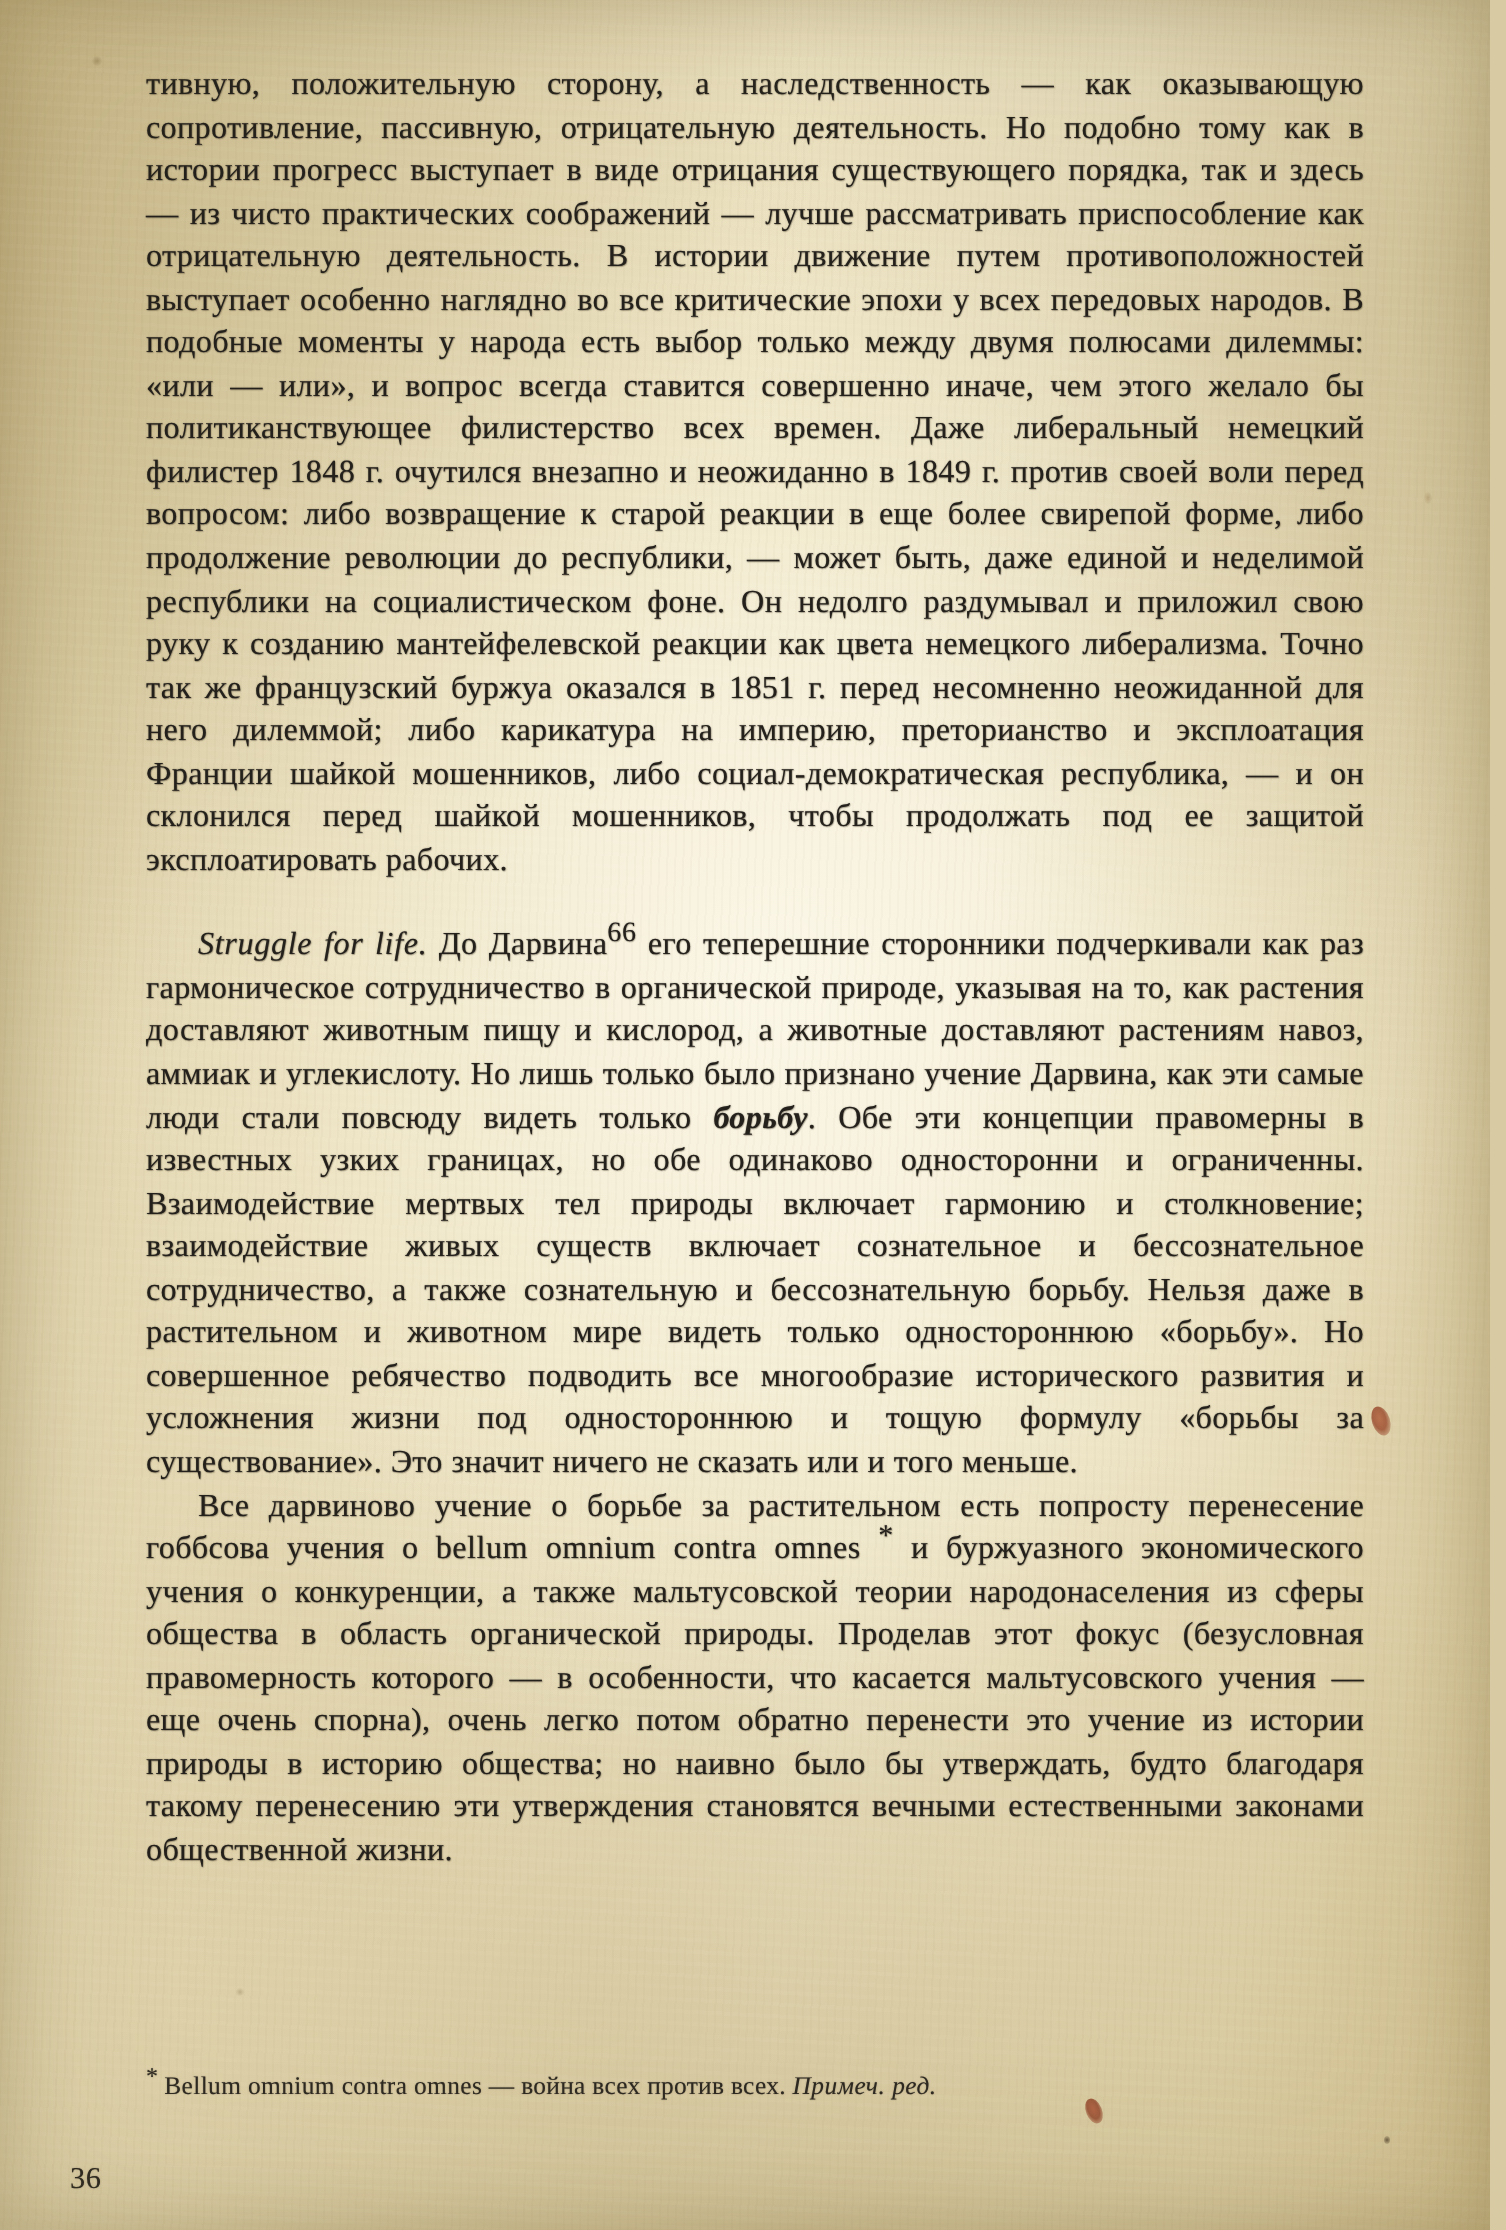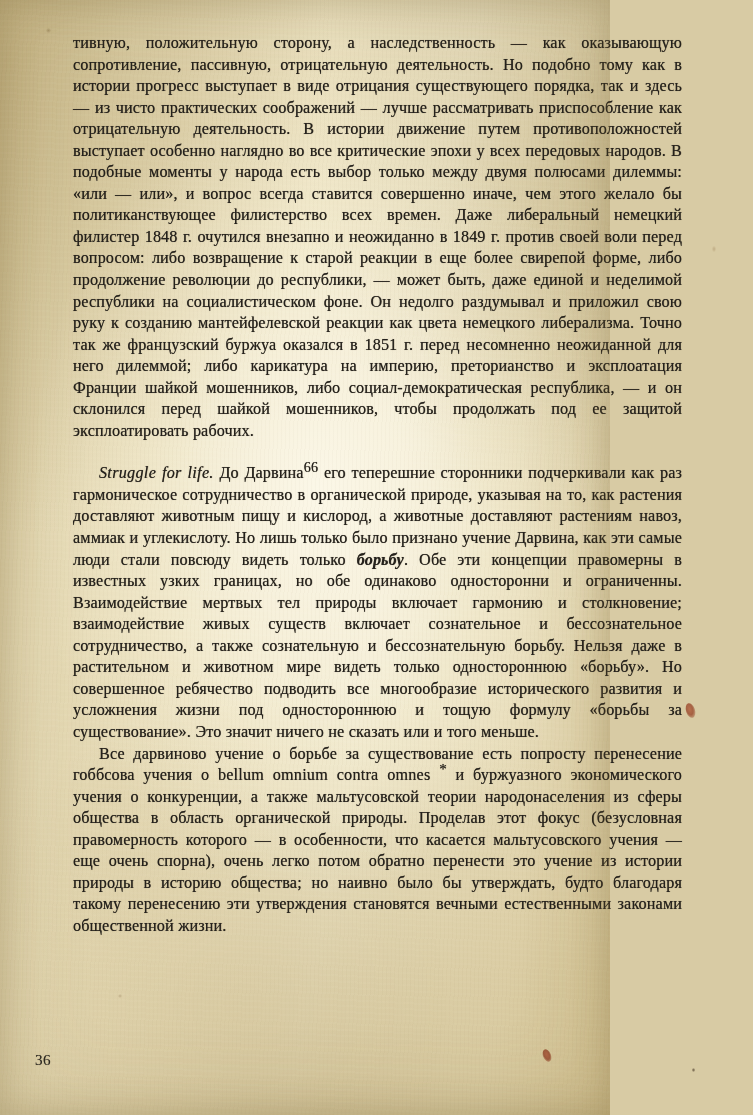--- a/index.html
+++ b/index.html
@@ -10,21 +10,21 @@
     width: 753px;
     height: 1115px;
     overflow: hidden;
     font-family: "Liberation Serif", "DejaVu Serif", serif;
     background: #d8cba4;
   }
 
   
   .page {
     position: relative;
-    width: 610px;
+    width: 745px;
     height: 1115px;
     box-sizing: border-box;
     background:
       radial-gradient(ellipse 62% 48% at 52% 44%, rgba(255,252,240,0.80) 0%, rgba(255,250,232,0.30) 48%, rgba(255,250,232,0) 76%),
       radial-gradient(ellipse 120% 70% at 50% 105%, rgba(186,165,112,0.55) 0%, rgba(186,165,112,0) 62%),
       radial-gradient(ellipse 75% 60% at 2% 6%, rgba(176,156,106,0.45) 0%, rgba(176,156,106,0) 70%),
       radial-gradient(ellipse 70% 55% at 99% 12%, rgba(176,156,106,0.40) 0%, rgba(176,156,106,0) 70%),
       linear-gradient(100deg, #d6c79c 0%, #e3d7b2 16%, #ece2c2 42%, #efe7cb 60%, #e4d8b4 84%, #d3c294 100%);
     filter: saturate(1.02);
   }
@@ -113,21 +113,21 @@
   }
   .footnote .src {
     font-style: italic;
     letter-spacing: 0.02em;
   }
 
   
   .folio {
     position: absolute;
     left: 35px;
-    top: 1051px;
+    top: 1081px;
     font-size: 15.2px;
     color: #2b2720;
     letter-spacing: 0.02em;
     text-shadow: 0 0 0.7px rgba(43,39,32,0.5);
   }
 
   
   .speck {
     position: absolute;
     pointer-events: none;
@@ -185,26 +185,30 @@
       <span>тивную, положительную сторону, а наследственность — как оказывающую сопротивление, пассивную, отрицательную деятельность. Но подобно тому как в истории прогресс выступает в виде отрицания существующего порядка, так и здесь — из чисто практических соображений — лучше рассматривать приспособление как отрицательную деятельность. В истории движение путем противоположностей выступает особенно наглядно во все критические эпохи у всех передовых народов. В подобные моменты у народа есть выбор только между двумя полюсами дилеммы: «или — или», и вопрос всегда ставится совершенно иначе, чем этого желало бы политиканствующее филистерство всех времен. Даже либеральный немецкий филистер 1848 г. очутился внезапно и неожиданно в 1849 г. против своей воли перед вопросом: либо возвращение к старой реакции в еще более свирепой форме, либо продолжение революции до республики, — может быть, даже единой и неделимой республики на социалистическом фоне. Он недолго раздумывал и приложил свою руку к созданию мантейфелевской реакции как цвета немецкого либерализма. Точно так же французский буржуа оказался в 1851 г. перед несомненно неожиданной для него дилеммой; либо карикатура на империю, преторианство и эксплоатация Франции шайкой мошенников, либо социал-демократическая республика, — и он склонился перед шайкой мошенников, чтобы продолжать под ее защитой эксплоатировать рабочих.</span>
     </p>
 
     <div class="par-gap"></div>
 
     <p class="body-par">
       <span class="indent"></span><span class="lat-ital">Struggle for life.</span><span> До Дарвина</span><sup class="fn">66</sup><span> его теперешние сторонники подчеркивали как раз гармоническое сотрудничество в органической природе, указывая на то, как растения доставляют животным пищу и кислород, а животные доставляют растениям навоз, аммиак и углекислоту. Но лишь только было признано учение Дарвина, как эти самые люди стали повсюду видеть только </span><span class="ital">борьбу</span><span>. Обе эти концепции правомерны в известных узких границах, но обе одинаково односторонни и ограниченны. Взаимодействие мертвых тел природы включает гармонию и столкновение; взаимодействие живых существ включает сознательное и бессознательное сотрудничество, а также сознательную и бессознательную борьбу. Нельзя даже в растительном и животном мире видеть только одностороннюю «борьбу». Но совершенное ребячество подводить все многообразие исторического развития и усложнения жизни под одностороннюю и тощую формулу «борьбы за существование». Это значит ничего не сказать или и того меньше.</span>
     </p>
 
     <p class="body-par">
-      <span class="indent"></span><span>Все дарвиново учение о борьбе за существование есть попросту перенесение гоббсова учения о </span><span class="lat">bellum omnium contra omnes</span>
+      <span class="indent"></span><span>Все дарвиново учение о борьбе за растительном есть попросту перенесение гоббсова учения о </span><span class="lat">bellum omnium contra omnes</span>
       <span class="ast">*</span><span> и буржуазного экономического учения о конкуренции, а также мальтусовской теории народонаселения из сферы общества в область органической природы. Проделав этот фокус (безусловная правомерность которого — в особенности, что касается мальтусовского учения — еще очень спорна), очень легко потом обратно перенести это учение из истории природы в историю общества; но наивно было бы утверждать, будто благодаря такому перенесению эти утверждения становятся вечными естественными законами общественной жизни.</span>
     </p>
 
   </div>
 
+  <div class="footnote">
+    <span class="marker">*</span><span class="lat">Bellum omnium contra omnes</span><span> — </span><span>война всех против всех.</span>
+    <span class="src">Примеч. ред.</span>
+  </div>
 
   <div class="folio">36</div>
 
   <div class="speck s1"></div>
   <div class="speck s2"></div>
   <div class="speck s3"></div>
   <div class="speck s4"></div>
   <div class="speck s5"></div>
   <div class="speck s6"></div>
 

